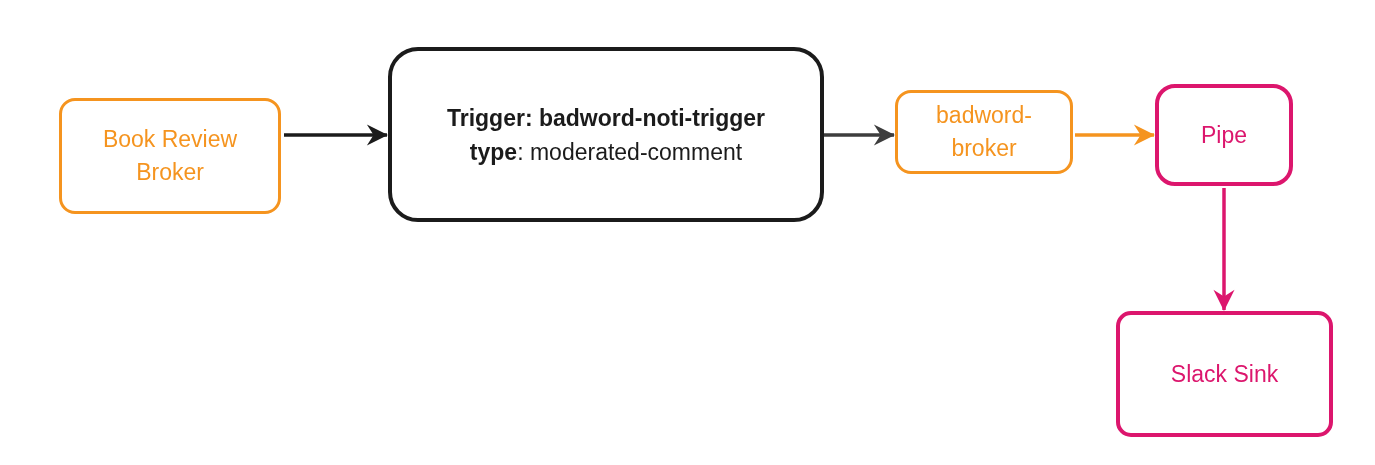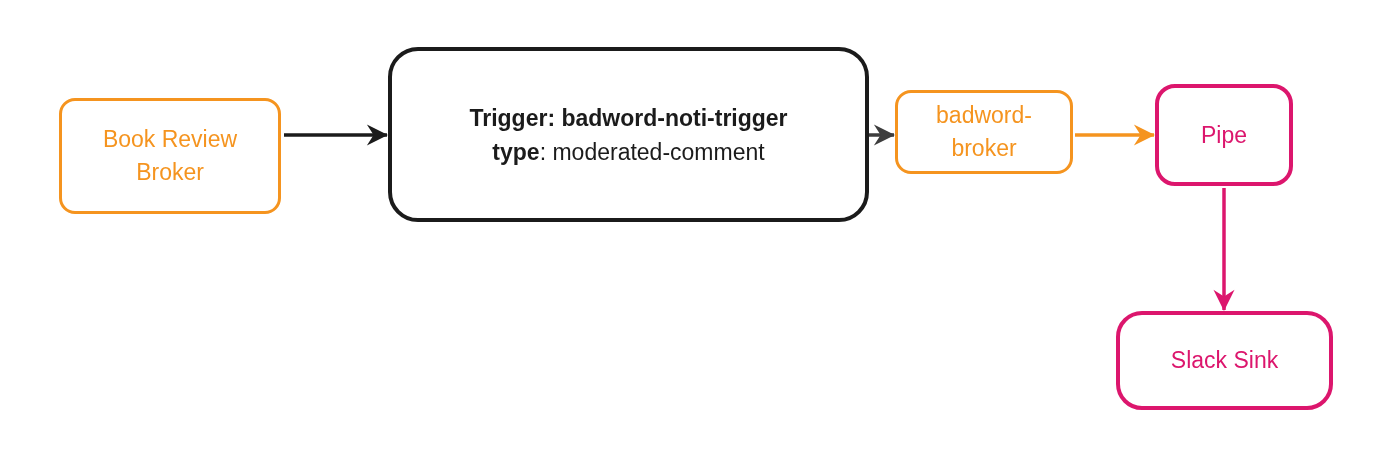--- a/index.html
+++ b/index.html
@@ -47,24 +47,24 @@
     color: var(--pink);
   }
   .node-trigger {
     border: 4px solid var(--black);
     color: var(--black);
     border-radius: 30px;
     line-height: 34px;
   }
   .node-trigger b { font-weight: 700; }
   #node-book-review-broker { left: 59px;  top: 98px;  width: 222px; height: 116px; }
-  #node-trigger            { left: 388px; top: 47px;  width: 481px; height: 175px; }
+  #node-trigger            { left: 388px; top: 47px;  width: 436px; height: 175px; }
   #node-badword-broker     { left: 895px; top: 90px;  width: 178px; height: 84px; }
   #node-pipe               { left: 1155px; top: 84px; width: 138px; height: 102px; border-radius: 20px; text-align: center; }
-  #node-slack-sink         { left: 1116px; top: 311px; width: 217px; height: 99px; border-radius: 26px; }
+  #node-slack-sink         { left: 1116px; top: 311px; width: 217px; height: 126px; border-radius: 15px; }
   .edge-line { fill: none; }
 </style>
 </head>
 <body>
 
 <div class="canvas">
 
   <svg class="edges-svg" viewBox="0 0 1375 465" xmlns="http://www.w3.org/2000/svg">
     <defs>
       <marker id="head-black" viewBox="0 0 12 12" refX="11" refY="6" markerWidth="23" markerHeight="26" markerUnits="userSpaceOnUse" orient="auto">

